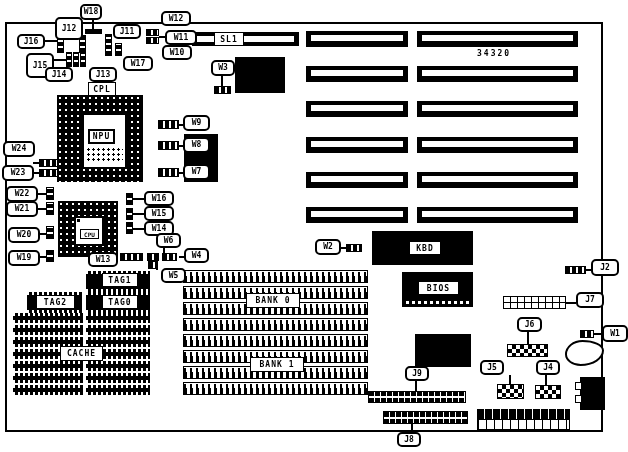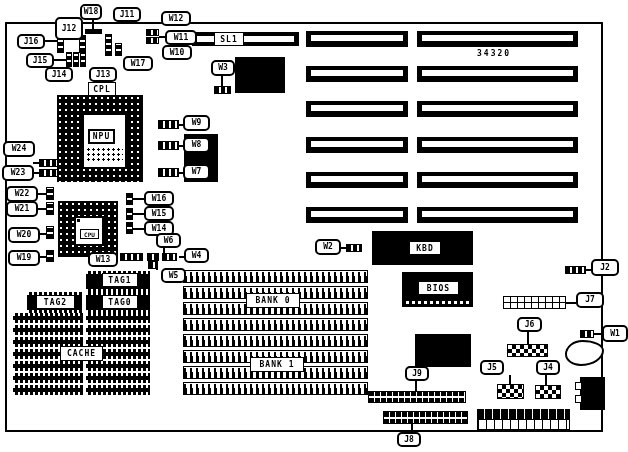--- a/index.html
+++ b/index.html
@@ -76,23 +76,23 @@
   <div class="abs jv" style="left:105px;top:34px;width:7px;height:22px"></div>
   <div class="abs jv" style="left:115px;top:43px;width:7px;height:13px"></div>
   <div class="abs jv" style="left:66px;top:52px;width:6px;height:15px"></div>
   <div class="abs jv" style="left:73px;top:52px;width:6px;height:15px"></div>
   <div class="abs jv" style="left:80px;top:52px;width:6px;height:15px"></div>
   <div class="abs ln" style="left:45px;top:40px;width:12px;height:2px"></div>
   <div class="abs ln" style="left:54px;top:59px;width:12px;height:2px"></div>
   <div class="abs ln" style="left:92px;top:20px;width:2px;height:9px"></div>
   <div class="abs lbl" style="left:80px;top:4px;width:22px;height:16px">W18</div>
   <div class="abs lbl" style="left:55px;top:17px;width:28px;height:23px">J12</div>
-  <div class="abs lbl" style="left:113px;top:7px;width:28px;height:15px">J11</div>
+  <div class="abs lbl" style="left:113px;top:24px;width:28px;height:15px">J11</div>
   <div class="abs lbl" style="left:17px;top:34px;width:28px;height:15px">J16</div>
-  <div class="abs lbl" style="left:26px;top:53px;width:28px;height:15px">J15</div>
+  <div class="abs lbl" style="left:26px;top:53px;width:28px;height:25px">J15</div>
   <div class="abs lbl" style="left:45px;top:67px;width:28px;height:15px">J14</div>
   <div class="abs lbl" style="left:89px;top:67px;width:28px;height:15px">J13</div>
   <div class="abs lbl" style="left:123px;top:56px;width:30px;height:15px">W17</div>
 
   <div class="abs jh" style="left:146px;top:29px;width:13px;height:7px"></div>
   <div class="abs jh" style="left:146px;top:37px;width:13px;height:7px"></div>
   <div class="abs ln" style="left:159px;top:36px;width:6px;height:2px"></div>
   <div class="abs lbl" style="left:161px;top:11px;width:30px;height:15px">W12</div>
   <div class="abs lbl" style="left:165px;top:30px;width:32px;height:15px">W11</div>
   <div class="abs lbl" style="left:162px;top:45px;width:30px;height:15px">W10</div>

